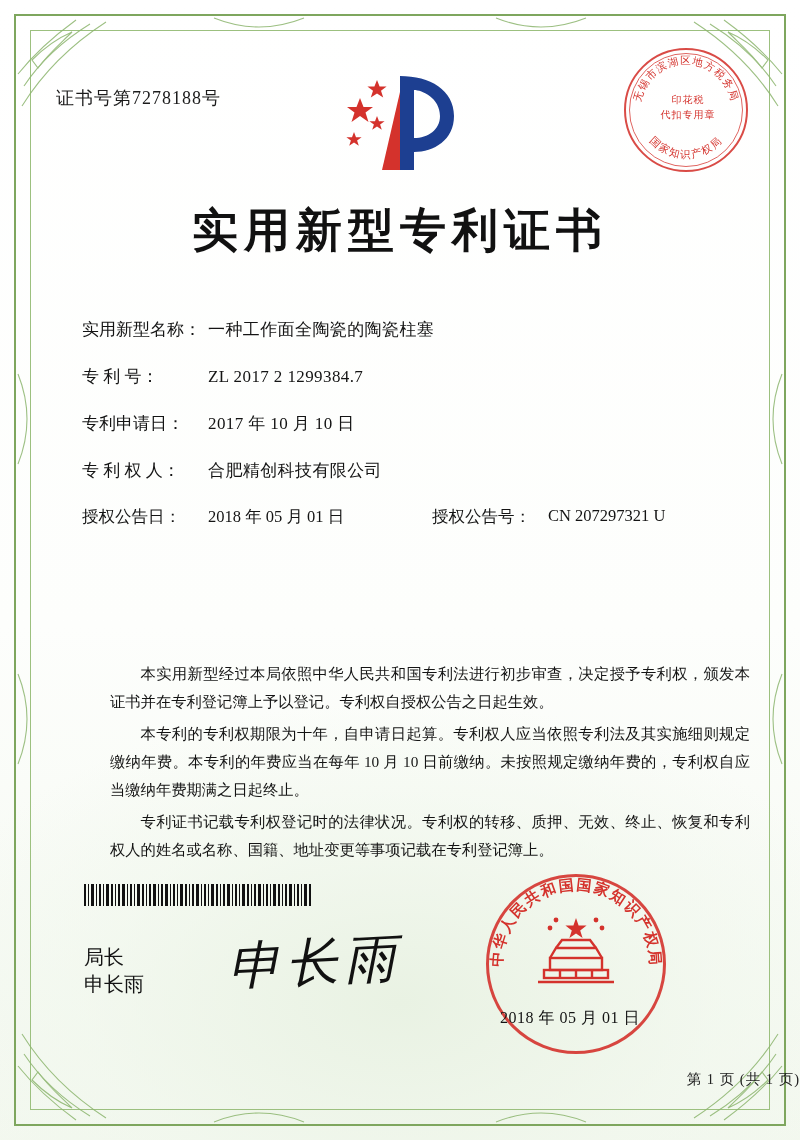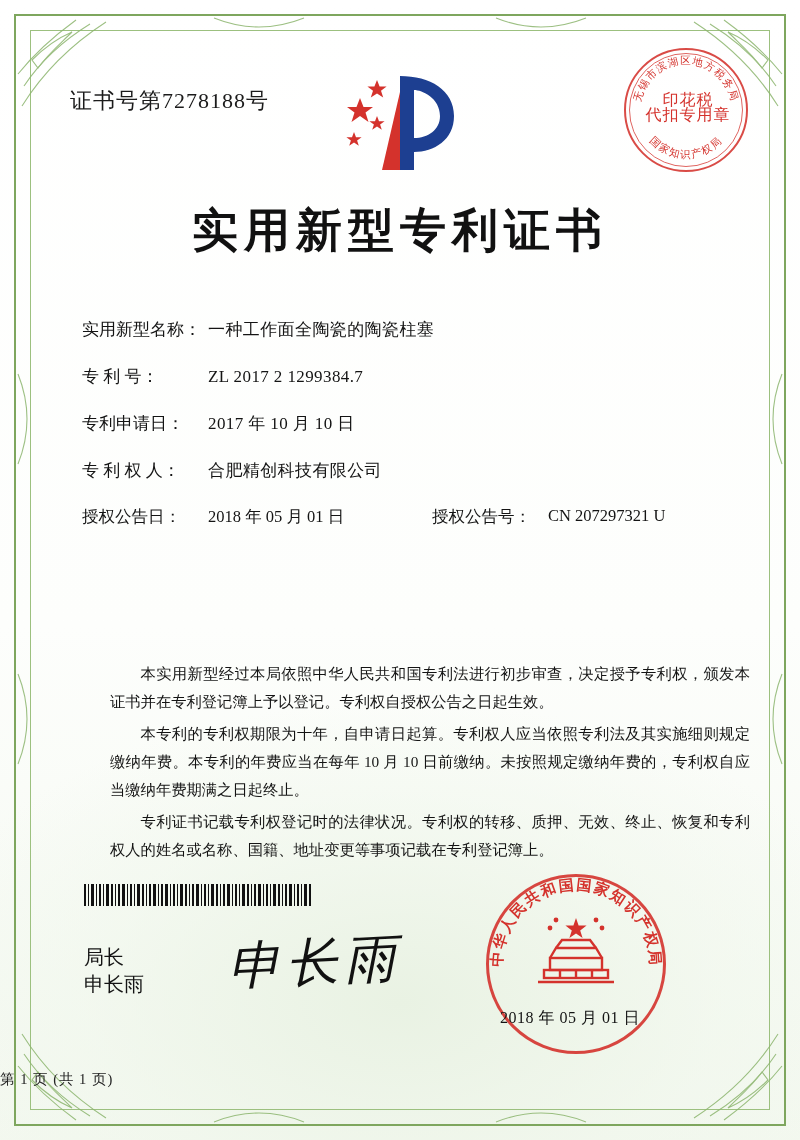--- a/index.html
+++ b/index.html
@@ -36,23 +36,23 @@
   }
   .border-orn {
     position: absolute;
     left: 14px; top: 14px;
     width: 772px; height: 1112px;
     pointer-events: none;
   }
   
   .cert-no {
     position: absolute;
-    left: 70px;
+    left: 56px;
     top: 86px;
-    font-size: 22px;
+    font-size: 18px;
     color: #1b1b1b;
     letter-spacing: 1px;
     white-space: nowrap;
   }
   .logo {
     position: absolute;
     left: 330px;
     top: 62px;
     width: 150px;
     height: 120px;
@@ -77,21 +77,21 @@
     border: 1px solid #d4322c;
     border-radius: 50%;
     opacity: .75;
   }
   .stamp-top .center-lines {
     position: absolute;
     left: 4px; right: 0;
     top: 44px;
     text-align: center;
     color: #d4322c;
-    font-size: 16px;
+    font-size: 10px;
     line-height: 15px;
     font-family: "Liberation Serif", serif;
   }
   .stamp-top .center-lines div { letter-spacing: 1px; }
   .title {
     position: absolute;
     left: 0; right: 0;
     top: 200px;
     text-align: center;
     font-size: 46px;
@@ -202,21 +202,21 @@
     left: 500px;
     top: 1008px;
     font-size: 16px;
     color: #141414;
     letter-spacing: .5px;
   }
   .page-no {
     position: absolute;
     left: 0; right: 0;
     top: 1070px;
-    text-align: left;
+    text-align: right;
     font-size: 14.5px;
     color: #222;
     letter-spacing: 1px;
   }
 </style>
 </head>
 <body>
 
 <div class="page">
 

